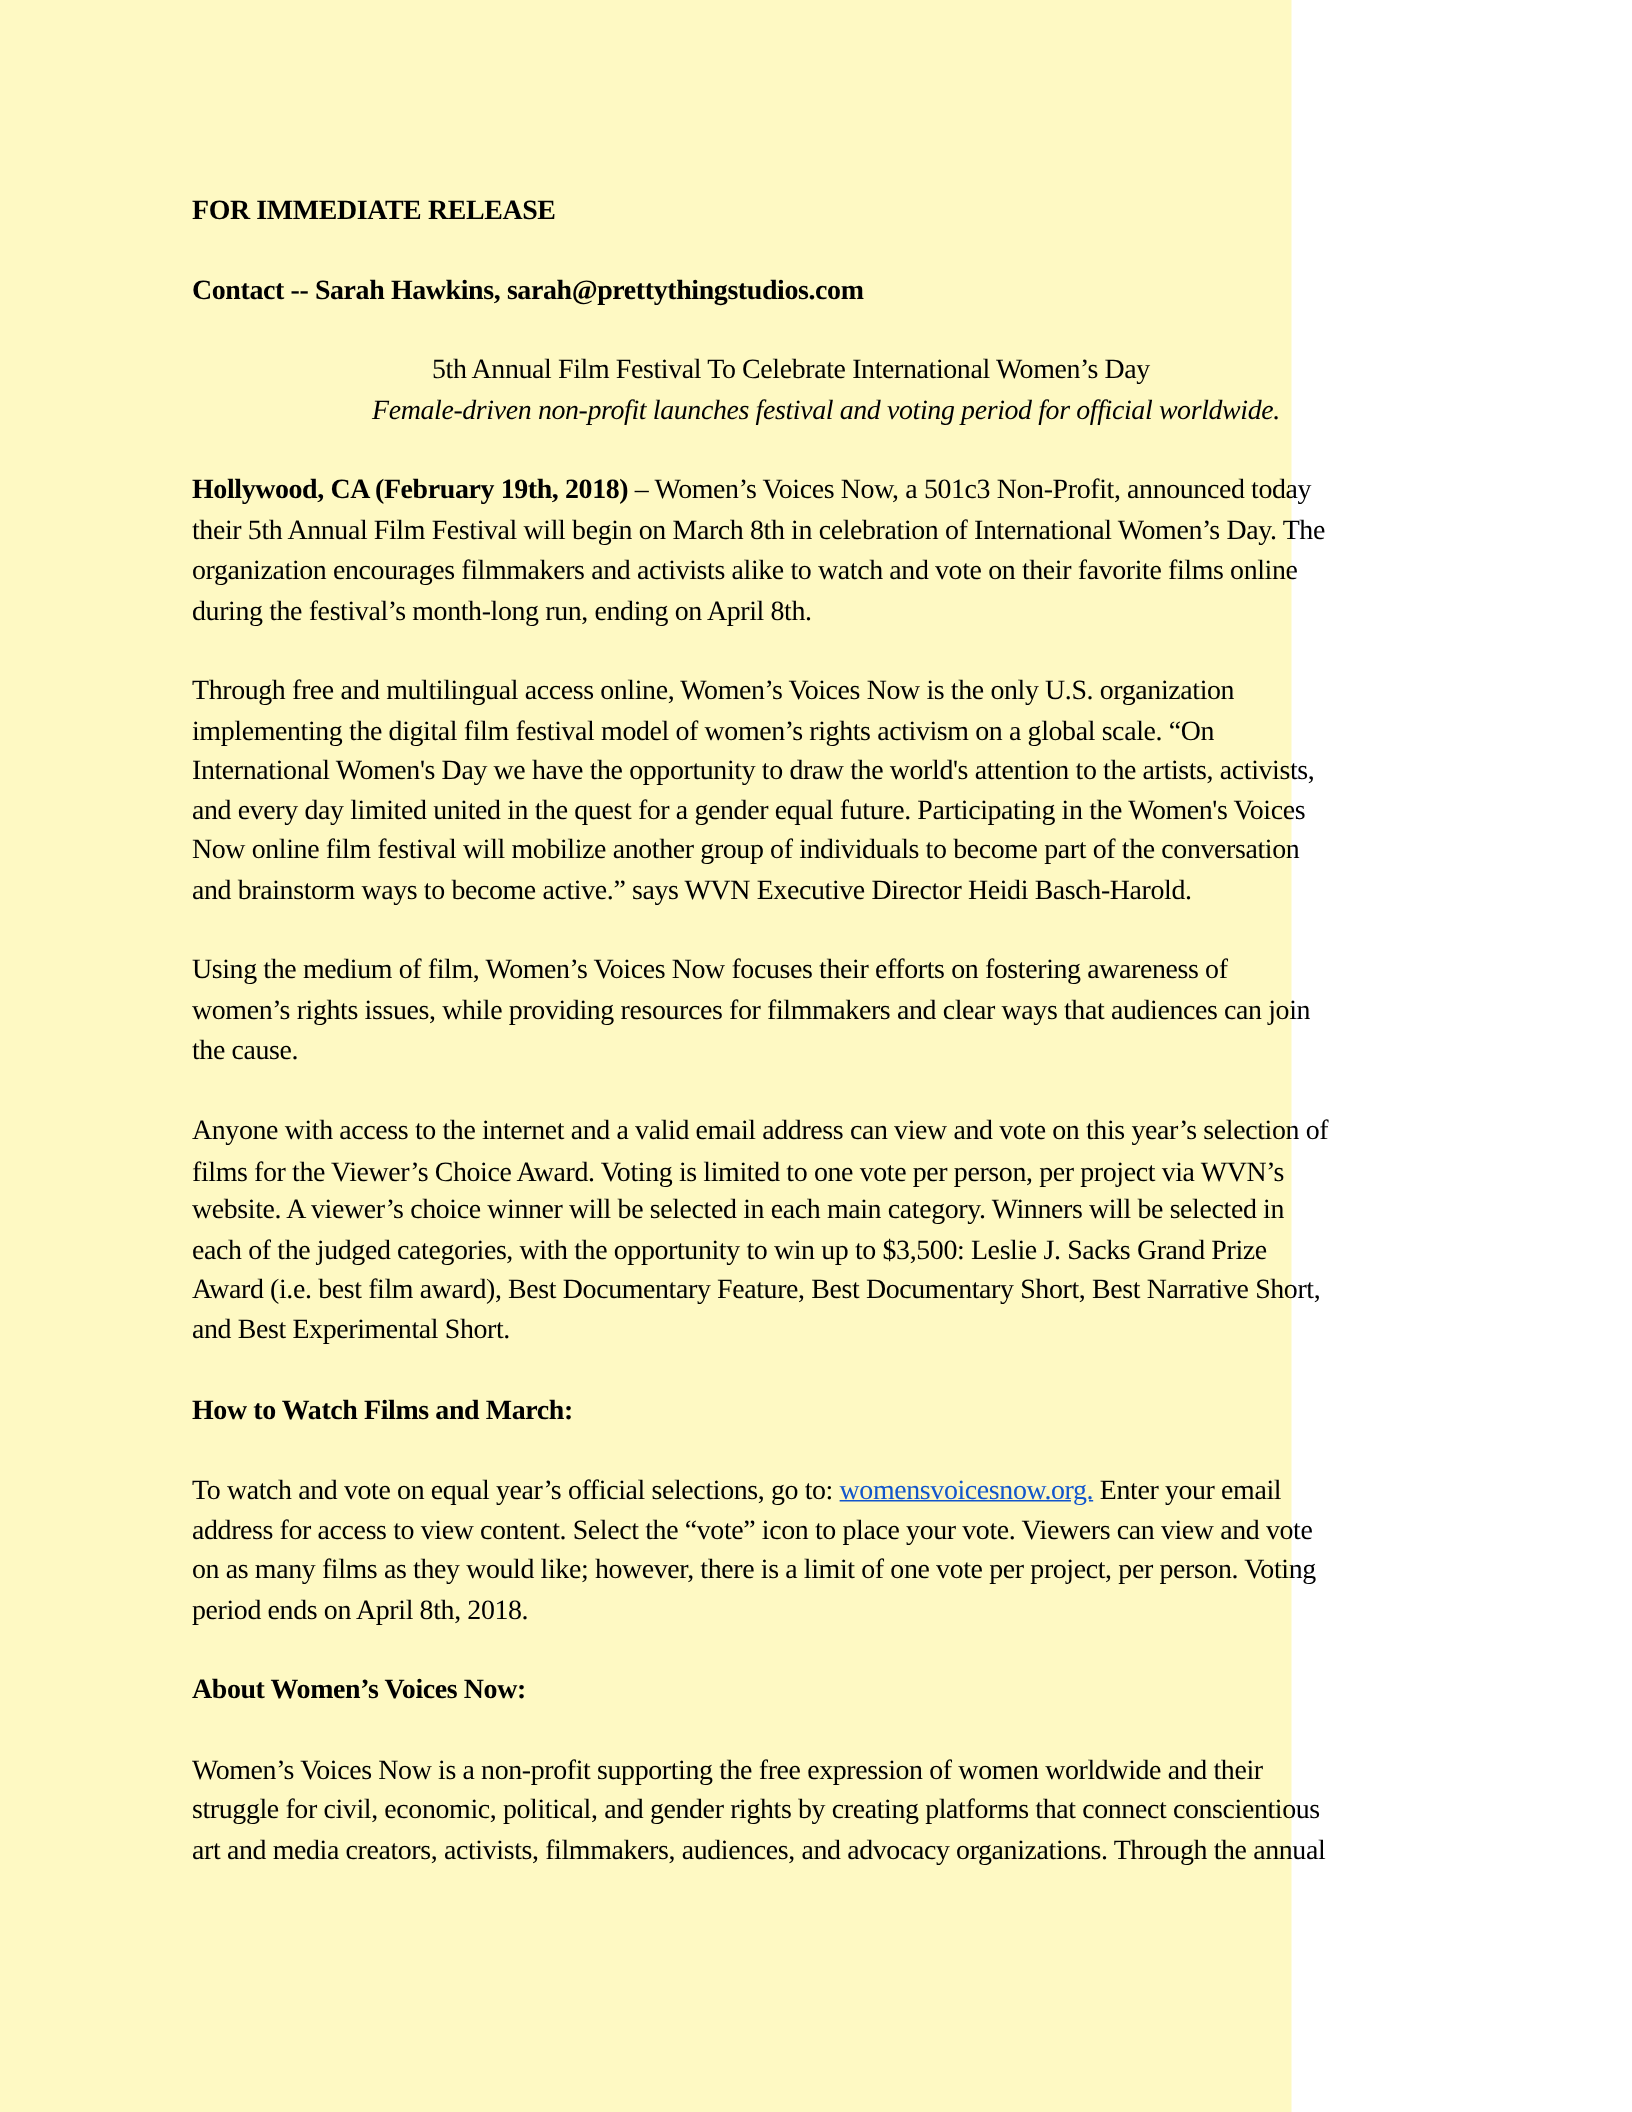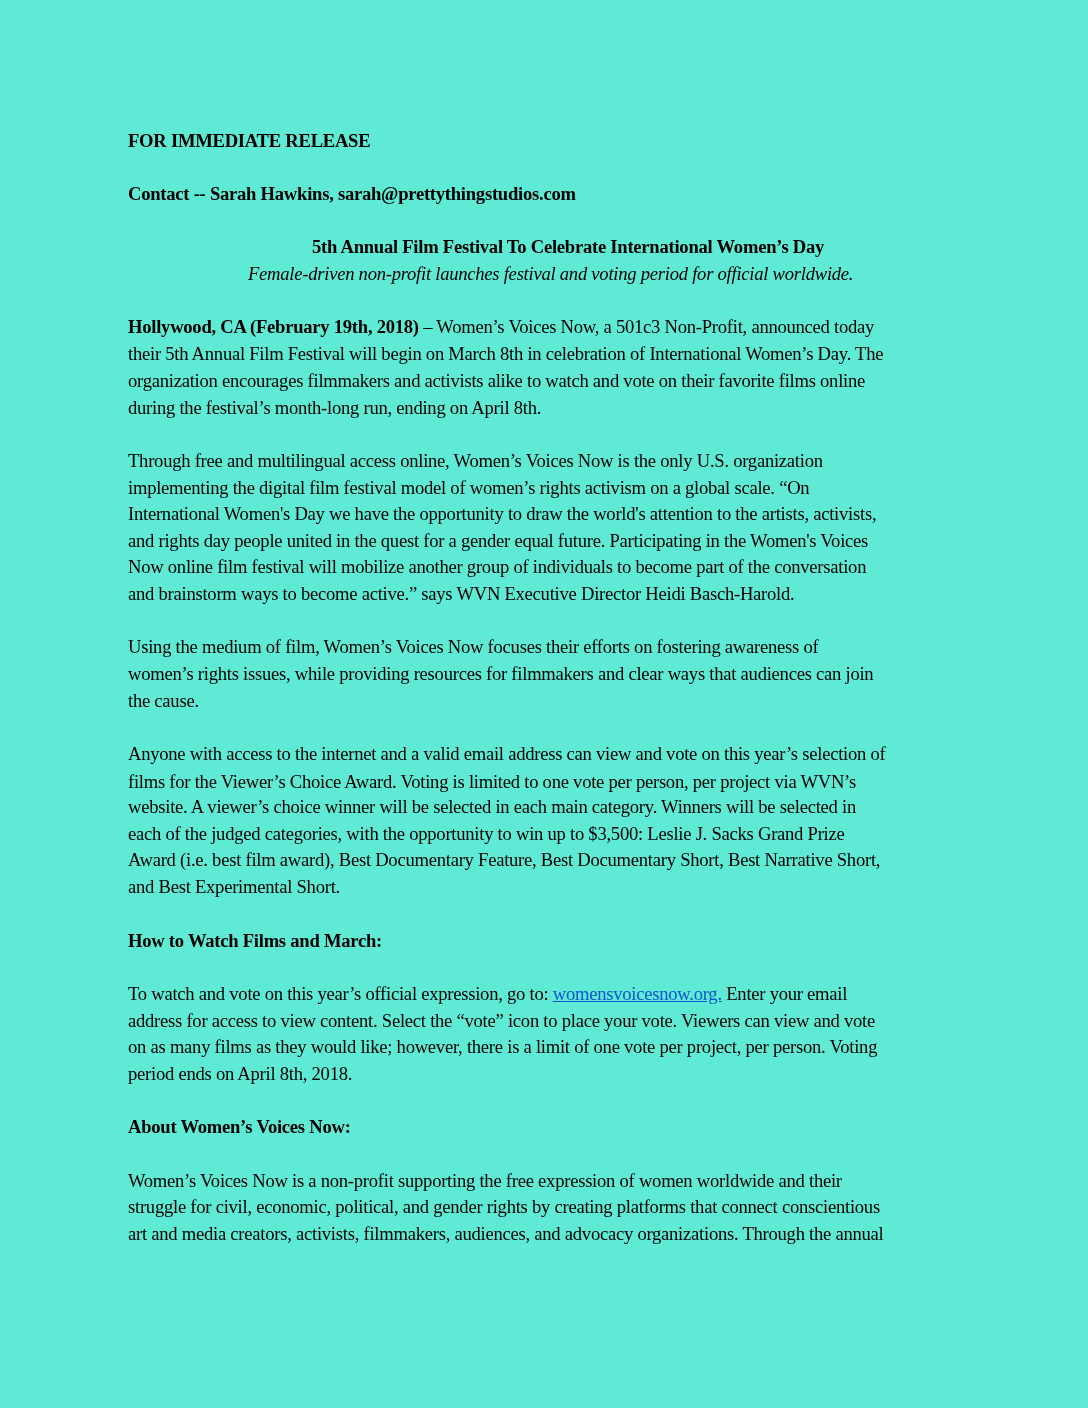--- a/index.html
+++ b/index.html
@@ -1,28 +1,28 @@
 <!DOCTYPE html>
 <html><head>
   <meta charset="utf-8">
   <style>
     html, body { margin: 0; padding: 0; background: #ffffff; }
     body { width: 1088px; height: 1408px; position: relative; overflow: hidden; }
     .page {
-      position: absolute; left: 0; top: 0; width: 1088px; height: 1408px;
-      background: #5eead4; color: #000000;
+      position: absolute; left: 0; top: 0; width: 861px; height: 1408px;
+      background: #fef9c3; color: #000000;
       font-family: "Liberation Serif", "DejaVu Serif", serif;
       font-size: 18.6px;
     }
     .line {
       position: absolute; left: 128px; white-space: nowrap; line-height: 27px;
       letter-spacing: -0.25px;
     }
     .bold { font-weight: bold; }
-    .title { left: 312px; font-weight: bold; }
+    .title { left: 288px; font-weight: normal; }
     .subtitle { left: 248px; font-style: italic; }
     a.link { color: #1155cc; text-decoration: underline; }
   </style>
 </head>
 <body>
 
 <div class="page">
 
   <div class="line bold" style="top:127px">FOR IMMEDIATE RELEASE</div>
 
@@ -35,21 +35,21 @@
     <div class="line" style="top:313px"><span class="bold">Hollywood, CA (February 19th, 2018)</span><span> – Women’s Voices Now, a 501c3 Non-Profit, announced today</span></div>
     <div class="line" style="top:340px">their 5th Annual Film Festival will begin on March 8th in celebration of International Women’s Day. The</div>
     <div class="line" style="top:367px">organization encourages filmmakers and activists alike to watch and vote on their favorite films online</div>
     <div class="line" style="top:394px">during the festival’s month-long run, ending on April 8th.</div>
   </div>
 
   <div>
     <div class="line" style="top:447px">Through free and multilingual access online, Women’s Voices Now is the only U.S. organization</div>
     <div class="line" style="top:474px">implementing the digital film festival model of women’s rights activism on a global scale. “On</div>
     <div class="line" style="top:500px">International Women's Day we have the opportunity to draw the world's attention to the artists, activists,</div>
-    <div class="line" style="top:527px">and rights day people united in the quest for a gender equal future. Participating in the Women's Voices</div>
+    <div class="line" style="top:527px">and every day limited united in the quest for a gender equal future. Participating in the Women's Voices</div>
     <div class="line" style="top:553px">Now online film festival will mobilize another group of individuals to become part of the conversation</div>
     <div class="line" style="top:580px">and brainstorm ways to become active.” says WVN Executive Director Heidi Basch-Harold.</div>
   </div>
 
   <div>
     <div class="line" style="top:633px">Using the medium of film, Women’s Voices Now focuses their efforts on fostering awareness of</div>
     <div class="line" style="top:660px">women’s rights issues, while providing resources for filmmakers and clear ways that audiences can join</div>
     <div class="line" style="top:687px">the cause.</div>
   </div>
 
@@ -58,21 +58,21 @@
     <div class="line" style="top:768px">films for the Viewer’s Choice Award. Voting is limited to one vote per person, per project via WVN’s</div>
     <div class="line" style="top:793px">website. A viewer’s choice winner will be selected in each main category. Winners will be selected in</div>
     <div class="line" style="top:820px">each of the judged categories, with the opportunity to win up to $3,500: Leslie J. Sacks Grand Prize</div>
     <div class="line" style="top:846px">Award (i.e. best film award), Best Documentary Feature, Best Documentary Short, Best Narrative Short,</div>
     <div class="line" style="top:873px">and Best Experimental Short.</div>
   </div>
 
   <div class="line bold" style="top:927px">How to Watch Films and March:</div>
 
   <div>
-    <div class="line" style="top:980px"><span>To watch and vote on this year’s official expression, go to: </span><a class="link" href="#">womensvoicesnow.org.</a><span> Enter your email</span></div>
+    <div class="line" style="top:980px"><span>To watch and vote on equal year’s official selections, go to: </span><a class="link" href="#">womensvoicesnow.org.</a><span> Enter your email</span></div>
     <div class="line" style="top:1007px">address for access to view content. Select the “vote” icon to place your vote. Viewers can view and vote</div>
     <div class="line" style="top:1033px">on as many films as they would like; however, there is a limit of one vote per project, per person. Voting</div>
     <div class="line" style="top:1060px">period ends on April 8th, 2018.</div>
   </div>
 
   <div class="line bold" style="top:1113px">About Women’s Voices Now:</div>
 
   <div>
     <div class="line" style="top:1167px">Women’s Voices Now is a non-profit supporting the free expression of women worldwide and their</div>
     <div class="line" style="top:1193px">struggle for civil, economic, political, and gender rights by creating platforms that connect conscientious</div>

